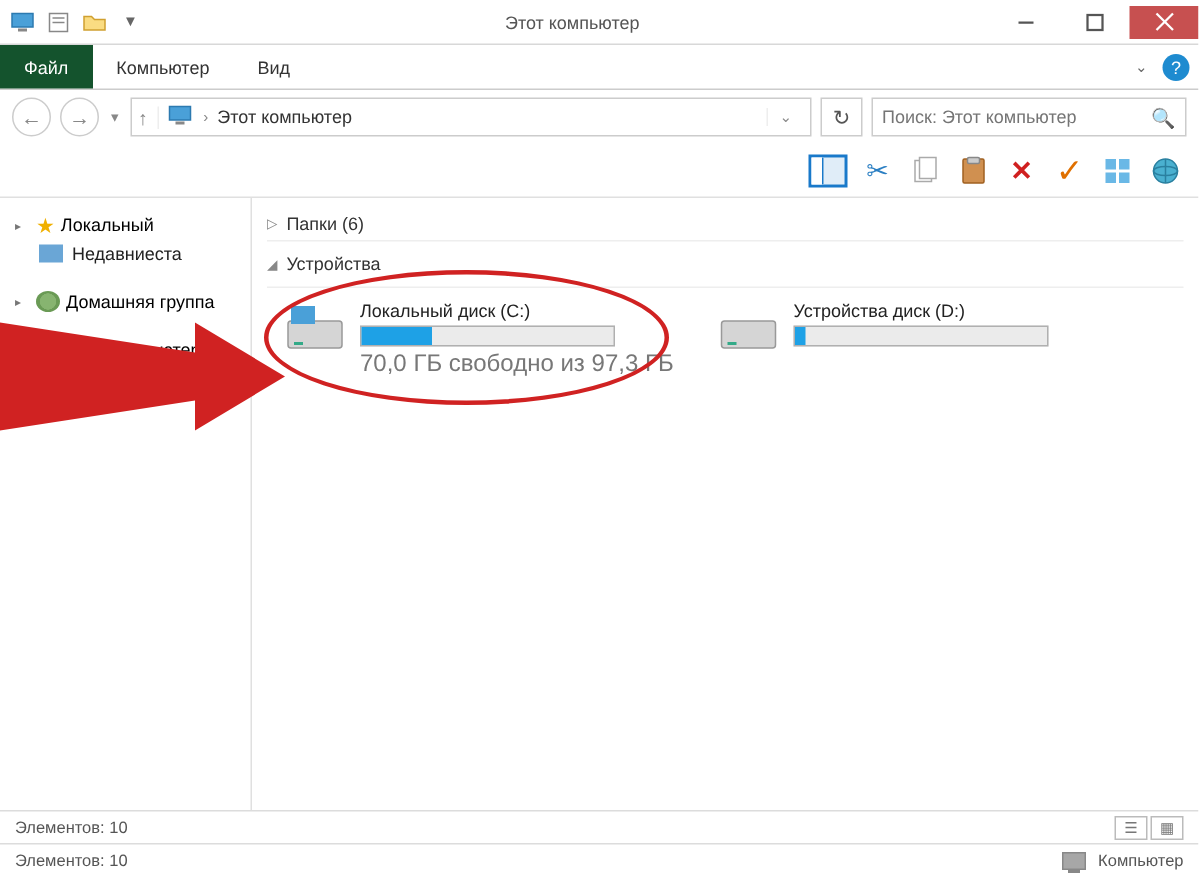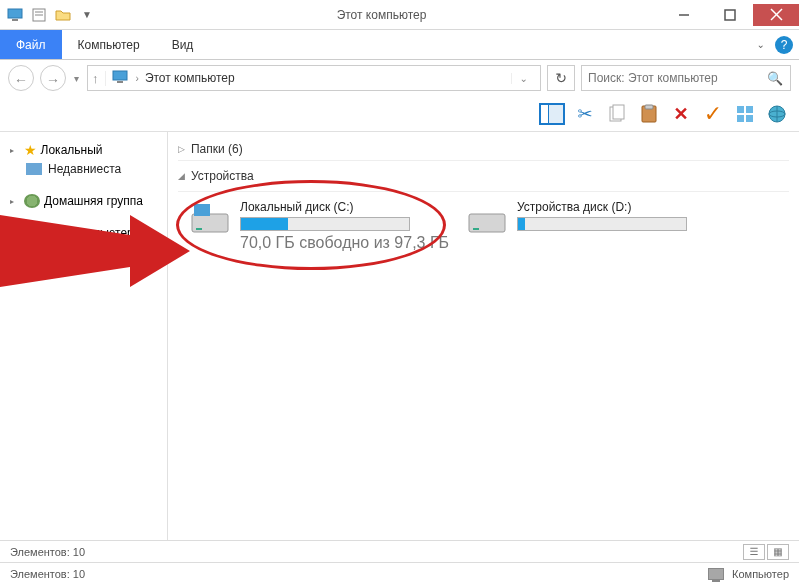--- a/index.html
+++ b/index.html
@@ -10,21 +10,21 @@
   .titlebar-left { display: flex; gap: 6px; padding: 0 6px; }
   .qat-icon { width: 18px; height: 18px; display: flex; align-items: center; justify-content: center; }
   .window-title { flex: 1; text-align: center; font-size: 12px; color: #555; }
   .window-buttons { display: flex; }
   .window-btn { width: 46px; height: 22px; display: flex; align-items: center; justify-content: center; font-size: 14px; color: #555; }
   .window-btn.close { background: #c75050; color: #fff; width: 46px; }
 
   
   .ribbon { height: 30px; display: flex; align-items: stretch; border-bottom: 1px solid #ccc; position: relative; }
   .ribbon-tab { padding: 0 16px; font-size: 12px; display: flex; align-items: center; color: #333; }
-  .ribbon-tab.file { background: #3b82f6; color: #fff; }
+  .ribbon-tab.file { background: #14532d; color: #fff; }
   .ribbon-help { position: absolute; right: 6px; top: 0; height: 100%; display: flex; align-items: center; gap: 10px; }
   .help-icon { width: 18px; height: 18px; border-radius: 50%; background: #1e8bd0; color: #fff; font-size: 12px; display: flex; align-items: center; justify-content: center; }
   .chev { color: #666; font-size: 10px; }
 
   
   .navbar { height: 36px; display: flex; align-items: center; gap: 6px; padding: 4px 8px; }
   .nav-btn { width: 26px; height: 26px; border: 1px solid #ccc; border-radius: 50%; display: flex; align-items: center; justify-content: center; color: #888; font-size: 14px; }
   .nav-chev { color: #888; font-size: 10px; padding: 0 2px; }
   .addr { flex: 1; height: 26px; border: 1px solid #ccc; display: flex; align-items: center; padding: 0 4px; gap: 6px; font-size: 12px; color: #333; }
   .addr .up { color: #888; font-size: 13px; padding-right: 6px; border-right: 1px solid #eee; }
@@ -58,21 +58,21 @@
   .pc-mini { display: inline-block; width: 16px; height: 12px; background: #a7a7a7; border: 1px solid #888; position: relative; }
   .pc-mini::after { content: ""; position: absolute; bottom: -3px; left: 3px; right: 3px; height: 2px; background: #888; }
   .net-ico { width: 16px; height: 12px; display: inline-block; border: 1px solid #888; background: #e8f0f8; }
 
   
   .content { flex: 1; padding: 6px 10px; position: relative; overflow: hidden; }
   .section-hdr { display: flex; align-items: center; gap: 6px; font-size: 12px; color: #333; padding: 4px 0; border-bottom: 1px solid #eee; margin-bottom: 4px; }
   .section-hdr .arrow { font-size: 9px; color: #888; }
   .sep-line { border-top: 1px solid #eee; margin: 4px 0 8px; }
 
-  .drives { display: flex; flex-wrap: wrap; gap: 18px 17px; padding-left: 12px; }
+  .drives { display: flex; flex-wrap: wrap; gap: 18px 29px; padding-left: 12px; }
   .drive { display: flex; align-items: flex-start; gap: 10px; width: 260px; }
   .drive-icon { width: 40px; height: 36px; }
   .drive-info { flex: 1; font-size: 12px; color: #222; }
   .drive-name { margin-bottom: 3px; }
   .bar { width: 170px; height: 14px; border: 1px solid #b0b0b0; background: #ebebeb; margin-bottom: 3px; }
   .bar-fill { height: 100%; background: #1ea1e6; }
   .drive-sub { font-size: 16px; color: #777; }
 
   
   .red-arrow { position: absolute; left: 0; top: 215px; z-index: 20; }

